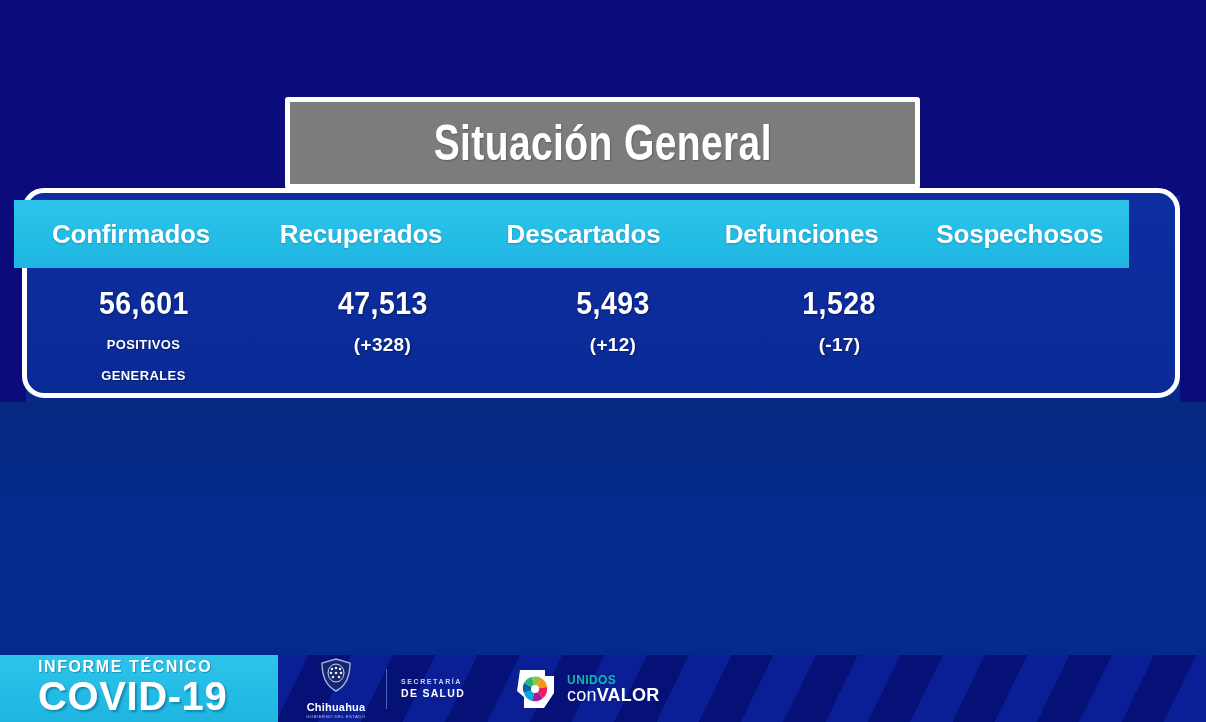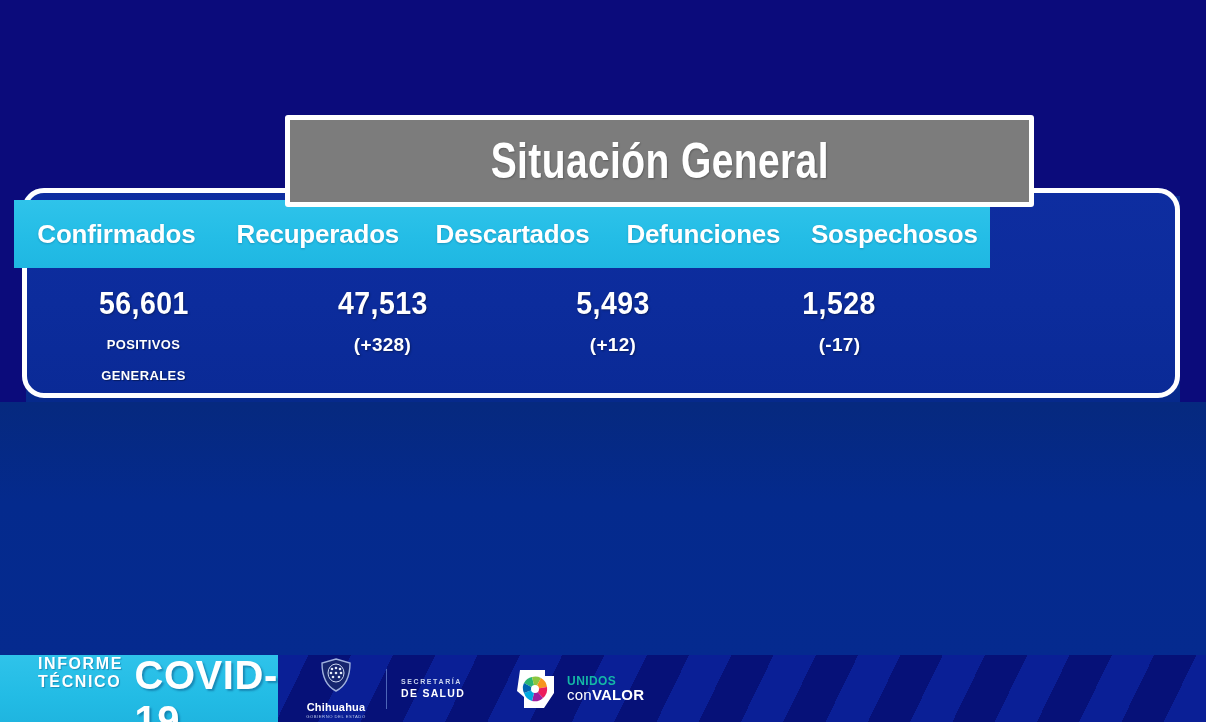--- a/index.html
+++ b/index.html
@@ -14,21 +14,21 @@
   #bg-top{ position:absolute; left:0; top:0; width:1206px; height:196px; background:#0b0b7b; }
   #bg-mid{ position:absolute; left:0; top:196px; width:1206px; height:459px;
            background:linear-gradient(180deg,#0a2a92 0%,#072a8d 32%,#05288a 60%,#062a8c 100%); }
   #bg-card-left{ position:absolute; left:0; top:196px; width:26px; height:206px; background:#0b0b7b; }
   #bg-card-right{ position:absolute; left:1180px; top:196px; width:26px; height:206px; background:#0b0b7b; }
   #bg-below{ position:absolute; left:0; top:402px; width:1206px; height:253px;
              background:linear-gradient(180deg,#06297f 0%,#042a8d 40%,#052a8f 100%); }
 
   
   #title-plaque{
-    position:absolute; left:285px; top:115px; width:749px; height:92px;
+    position:absolute; left:285px; top:97px; width:635px; height:92px;
     background:#7c7c7c; border:5px solid #ffffff; border-radius:3px;
     display:flex; align-items:center; justify-content:center; z-index:6;
   }
   #title-text{
     color:#ffffff; font-weight:bold; font-size:50px; letter-spacing:0.5px;
     transform:scaleX(0.78); transform-origin:center;
     white-space:nowrap; text-shadow:1px 1px 2px rgba(0,0,0,.28);
   }
 
   
@@ -40,21 +40,21 @@
   #card{
     position:absolute; left:22px; top:188px; width:1158px; height:210px;
     border-radius:22px; overflow:hidden; z-index:2;
   }
   #card-body{
     position:absolute; left:0; top:0; width:100%; height:100%;
     background:linear-gradient(180deg,#0e2da0 0%,#0c2c9c 55%,#0a2a96 100%);
   }
   
   #header-band{
-    position:absolute; left:14px; top:200px; width:976px; height:68px;
+    position:absolute; left:14px; top:200px; width:1115px; height:68px;
     background:linear-gradient(180deg,#2fc3ea 0%,#24bde6 55%,#1fb7e2 100%);
     z-index:4; display:flex;
   }
   #header-band .hcell{
     display:flex; align-items:center; justify-content:center;
     color:#ffffff; font-weight:bold; font-size:26px; letter-spacing:-.2px;
     text-shadow:0 1px 2px rgba(0,40,80,.25);
   }
 
   
@@ -93,21 +93,21 @@
   #footer-stripes{
     position:absolute; left:0; top:0; width:1206px; height:67px;
     background:repeating-linear-gradient(
       -64deg,
       #0a1f96 0px, #0a1f96 38px,
       #061178 38px, #061178 76px);
   }
   #footer-cyan{
     position:absolute; left:0; top:0; width:278px; height:67px;
     background:linear-gradient(180deg,#2fc3ea 0%,#23bce5 60%,#1fb5e0 100%);
-    z-index:2; display:flex; flex-direction:row; justify-content:center;
+    z-index:2; display:flex; flex-direction:column; justify-content:center;
     padding-left:38px;
   }
   #footer-informe{
     color:#ffffff; font-weight:bold; font-size:16px; letter-spacing:1.6px;
     text-shadow:1px 1px 1px rgba(0,60,110,.35);
   }
   #footer-covid{
     color:#ffffff; font-weight:bold; font-size:40px; letter-spacing:.6px;
     margin-top:-2px; text-shadow:2px 2px 2px rgba(0,60,110,.40);
   }
@@ -123,21 +123,21 @@
   .shield-sub{ color:#b9c6e8; font-size:4.2px; letter-spacing:.5px; margin-top:1px; }
   .vdiv{ width:1px; height:40px; background:#5e7bc8; opacity:.8; }
   .salud{ display:flex; flex-direction:column; justify-content:center; }
   .salud-1{ color:#ccd7f0; font-size:7px; letter-spacing:1.6px; font-weight:bold; }
   .salud-2{ color:#ffffff; font-size:10.5px; letter-spacing:1.3px; font-weight:bold; margin-top:2px; }
 
   #ucv{ display:flex; align-items:center; gap:8px; margin-left:32px; }
   #ucv-mark{ width:48px; height:44px; }
   #ucv-text{ display:flex; flex-direction:column; line-height:1; }
   #ucv-1{ color:#14b8a6; font-weight:bold; font-size:12px; letter-spacing:.4px; }
-  #ucv-2{ font-size:15px; letter-spacing:.2px; }
+  #ucv-2{ font-size:18px; letter-spacing:.2px; }
   #ucv-2 .thin{ color:#ffffff; font-weight:normal; }
   #ucv-2 .bold{ color:#ffffff; font-weight:bold; }
 </style>
 </head>
 <body>
 
 <div id="bg-top"></div>
 <div id="bg-mid"></div>
 <div id="bg-below"></div>
 <div id="bg-card-left"></div>

